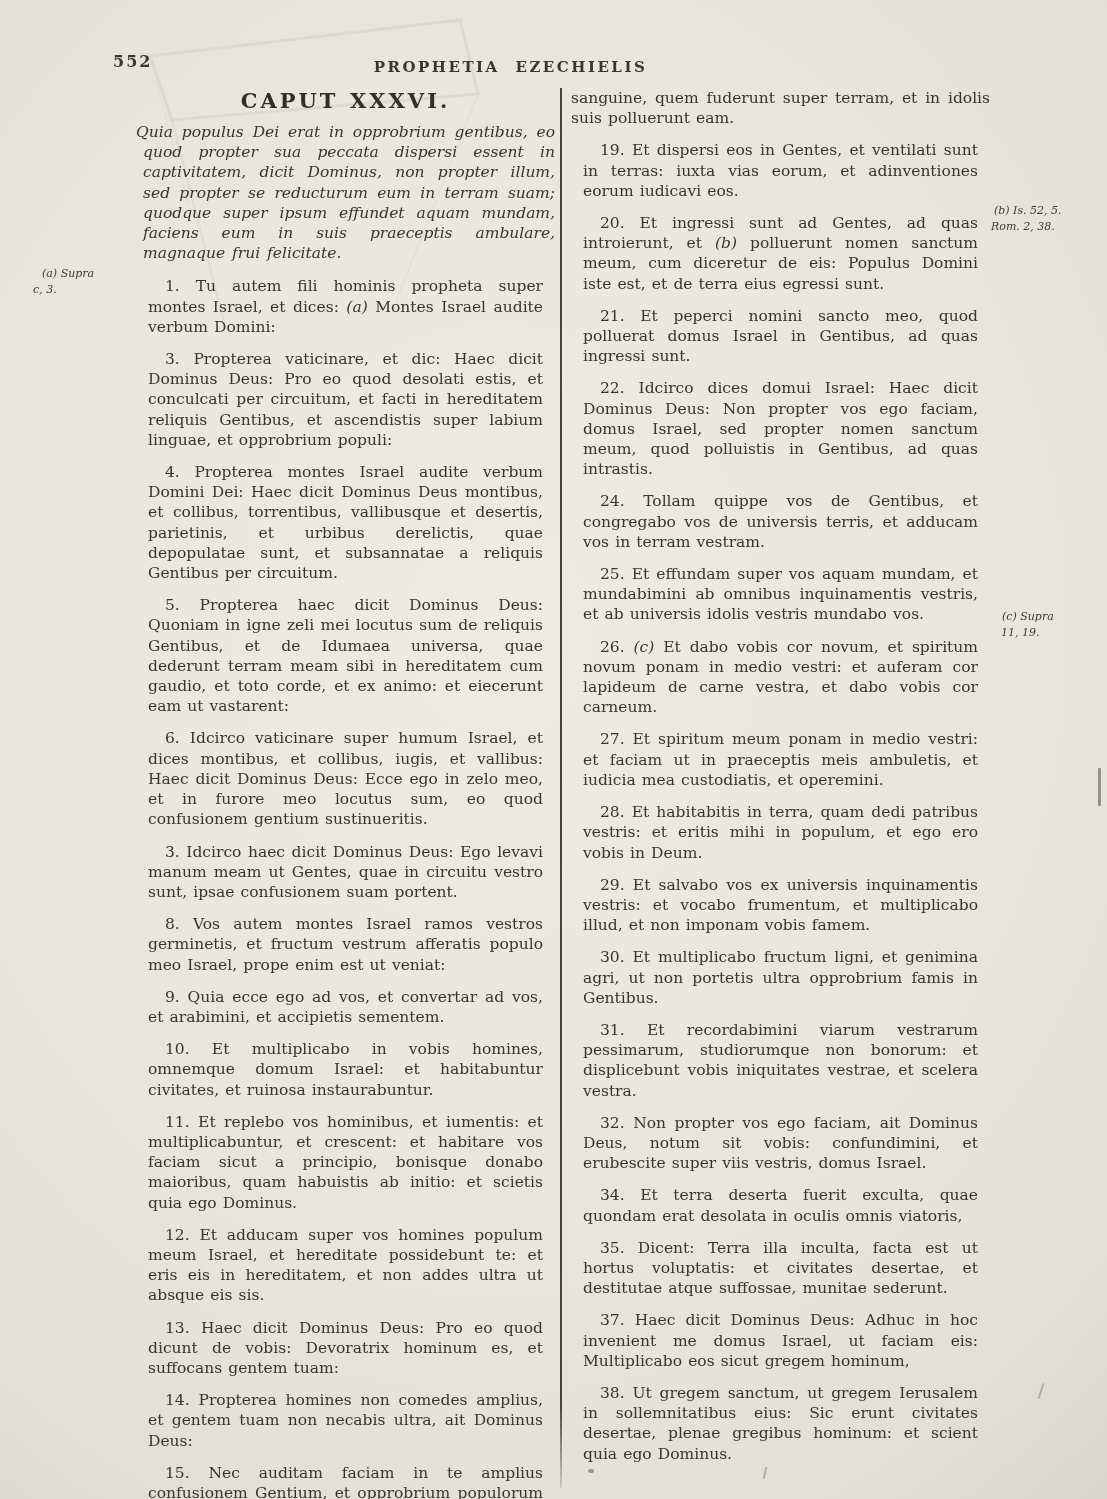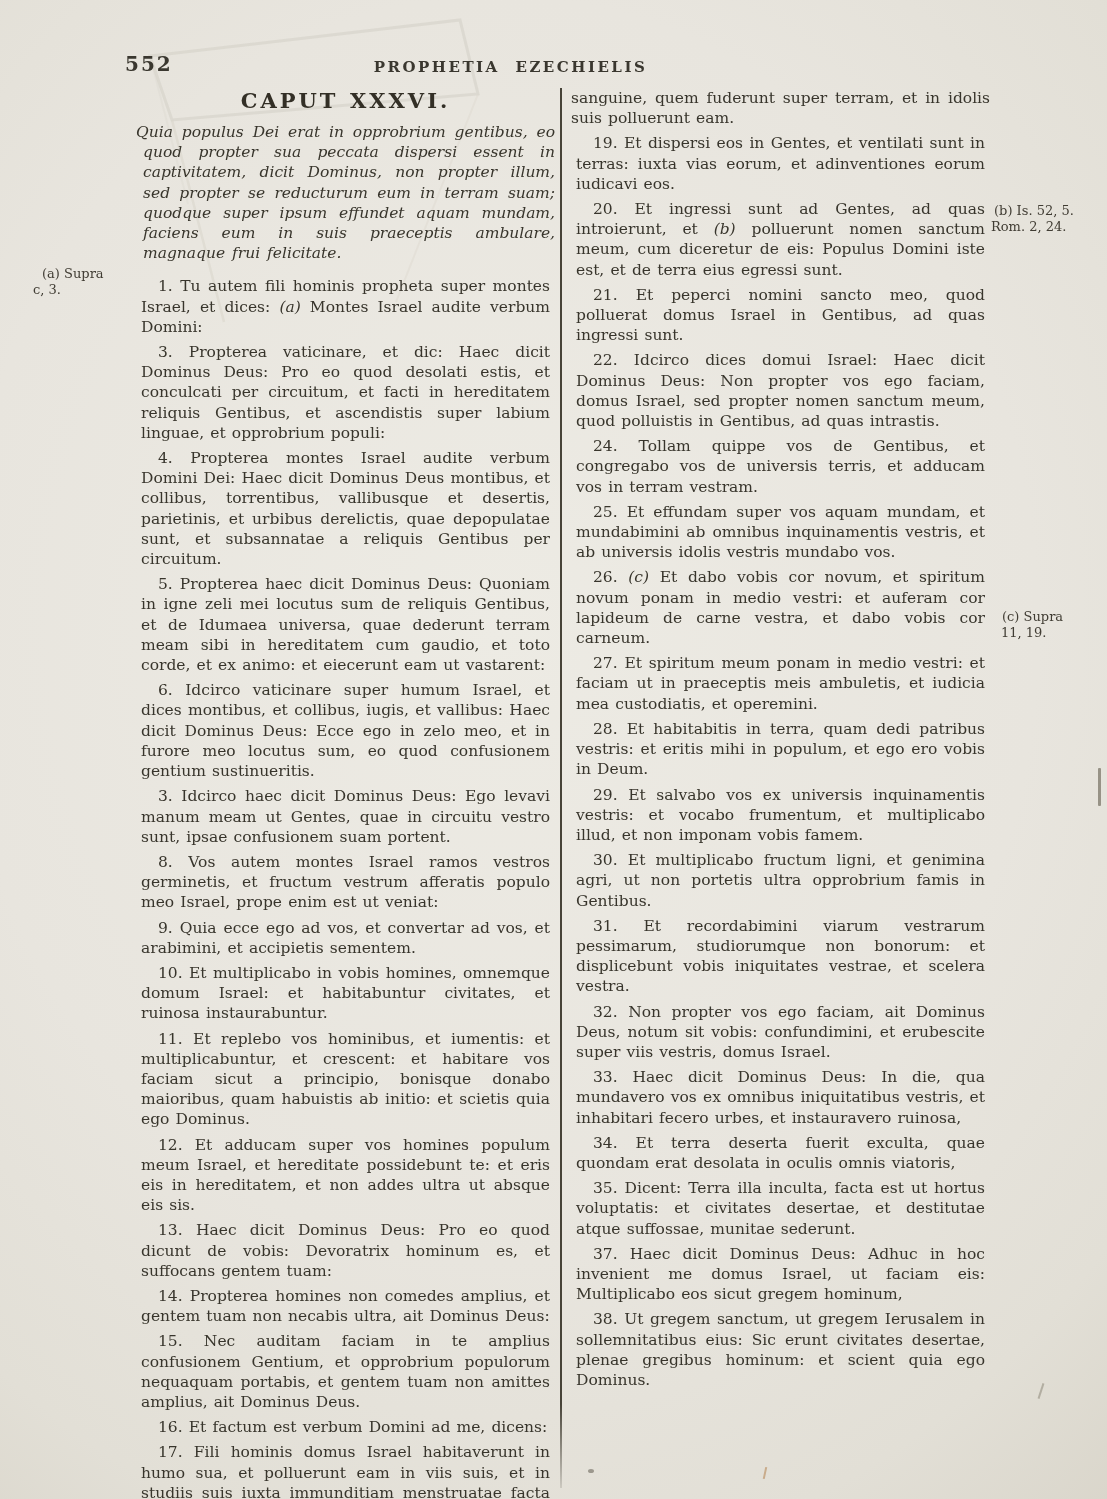--- a/index.html
+++ b/index.html
@@ -8,22 +8,22 @@
     width: 1107px;
     height: 1499px;
     margin: 0 auto;
     overflow: hidden;
     background:
       radial-gradient(ellipse 980px 1150px at 45% 42%, #edebe4 0%, #e8e5de 55%, #e2dfd6 82%, #d9d5ca 100%);
     font-family: "DejaVu Serif", "Liberation Serif", serif;
     color: #38352c;
   }
   .page-number {
-    position: absolute; left: 125px; top: 52px;
-    font-size: 20px; font-weight: bold; letter-spacing: 2px; color: #3a372f;
+    position: absolute; left: 113px; top: 52px;
+    font-size: 16px; font-weight: bold; letter-spacing: 2px; color: #3a372f;
   }
   .running-header {
     position: absolute; left: 16px; top: 58px; width: 989px;
     text-align: center; font-size: 15px; font-weight: bold;
     letter-spacing: 2.5px; word-spacing: 8px; color: #3a372f;
   }
   .column-divider {
     position: absolute; left: 560px; top: 88px; width: 2px; height: 1400px;
     background: linear-gradient(#474338 0%, #474338 94%, rgba(71,67,56,0.15) 100%);
   }
@@ -38,26 +38,26 @@
   .chapter-title {
     margin: 0 0 9px 0; text-align: center;
     font-size: 21px; font-weight: bold; letter-spacing: 3px; line-height: 25px;
     color: #332f26; text-indent: 0;
   }
   .summary {
     margin: 0 0 13px 0; font-style: italic;
     padding-left: 7px; text-indent: -7px;
     word-spacing: 2px;
   }
-  .verse { margin: 5px; text-indent: 17px; }
+  .verse { margin: 12px; text-indent: 17px; }
   .verse em, .cont em { font-style: italic; }
   .cont { margin: 0; text-indent: 0; }
   .margin-note {
-    position: absolute; 
-    font-size: 13px; line-height: 15.5px; color: #403c33;
+    position: absolute; font-style: italic;
+    font-size: 11px; line-height: 15.5px; color: #403c33;
     white-space: nowrap;
   }
   #note-a { left: 42px;  top: 266px; }
   #note-a .note-line-2 { margin-left: -9px; }
   #note-b { left: 994px; top: 203px; }
   #note-b .note-line-2 { margin-left: -3px; }
   #note-c { left: 1002px; top: 609px; }
   #note-c .note-line-2 { margin-left: -1px; }
   .sketch { position: absolute; left: 128px; top: 4px; pointer-events: none; }
   .edge-tick {
@@ -127,35 +127,34 @@
         <p class="verse">22. Idcirco dices domui Israel: Haec dicit Dominus Deus: Non propter vos ego faciam, domus Israel, sed propter nomen sanctum meum, quod polluistis in Gentibus, ad quas intrastis.</p>
         <p class="verse">24. Tollam quippe vos de Gentibus, et congregabo vos de universis terris, et adducam vos in terram vestram.</p>
         <p class="verse">25. Et effundam super vos aquam mundam, et mundabimini ab omnibus inquinamentis vestris, et ab universis idolis vestris mundabo vos.</p>
         <p class="verse">26. <em>(c)</em> Et dabo vobis cor novum, et spiritum novum ponam in medio vestri: et auferam cor lapideum de carne vestra, et dabo vobis cor carneum.</p>
         <p class="verse">27. Et spiritum meum ponam in medio vestri: et faciam ut in praeceptis meis ambuletis, et iudicia mea custodiatis, et operemini.</p>
         <p class="verse">28. Et habitabitis in terra, quam dedi patribus vestris: et eritis mihi in populum, et ego ero vobis in Deum.</p>
         <p class="verse">29. Et salvabo vos ex universis inquinamentis vestris: et vocabo frumentum, et multiplicabo illud, et non imponam vobis famem.</p>
         <p class="verse">30. Et multiplicabo fructum ligni, et genimina agri, ut non portetis ultra opprobrium famis in Gentibus.</p>
         <p class="verse">31. Et recordabimini viarum vestrarum pessimarum, studiorumque non bonorum: et displicebunt vobis iniquitates vestrae, et scelera vestra.</p>
         <p class="verse">32. Non propter vos ego faciam, ait Dominus Deus, notum sit vobis: confundimini, et erubescite super viis vestris, domus Israel.</p>
-        <p class="verse">33. Haec dicit Dominus Deus: In die, qua mundavero vos ex omnibus iniquitatibus vestris, et inhabitari fecero urbes, et instauravero ruinosa,</p>
         <p class="verse">34. Et terra deserta fuerit exculta, quae quondam erat desolata in oculis omnis viatoris,</p>
         <p class="verse">35. Dicent: Terra illa inculta, facta est ut hortus voluptatis: et civitates desertae, et destitutae atque suffossae, munitae sederunt.</p>
         <p class="verse">37. Haec dicit Dominus Deus: Adhuc in hoc invenient me domus Israel, ut faciam eis: Multiplicabo eos sicut gregem hominum,</p>
         <p class="verse">38. Ut gregem sanctum, ut gregem Ierusalem in sollemnitatibus eius: Sic erunt civitates desertae, plenae gregibus hominum: et scient quia ego Dominus.</p>
       </div>
   </div>
 
   <div class="margin-note" id="note-a">
     <div class="note-line-1">(a) Supra</div>
     <div class="note-line-2">c, 3.</div>
   </div>
   <div class="margin-note" id="note-b">
     <div class="note-line-1">(b) Is. 52, 5.</div>
-    <div class="note-line-2">Rom. 2, 24.</div>
+    <div class="note-line-2">Rom. 2, 38.</div>
   </div>
   <div class="margin-note" id="note-c">
     <div class="note-line-1">(c) Supra</div>
     <div class="note-line-2">11, 19.</div>
   </div>
 
   <div class="edge-tick"></div>
   <div class="pencil-slash"></div>
   <div class="bottom-dot"></div>
   <div class="bottom-fleck"></div>

